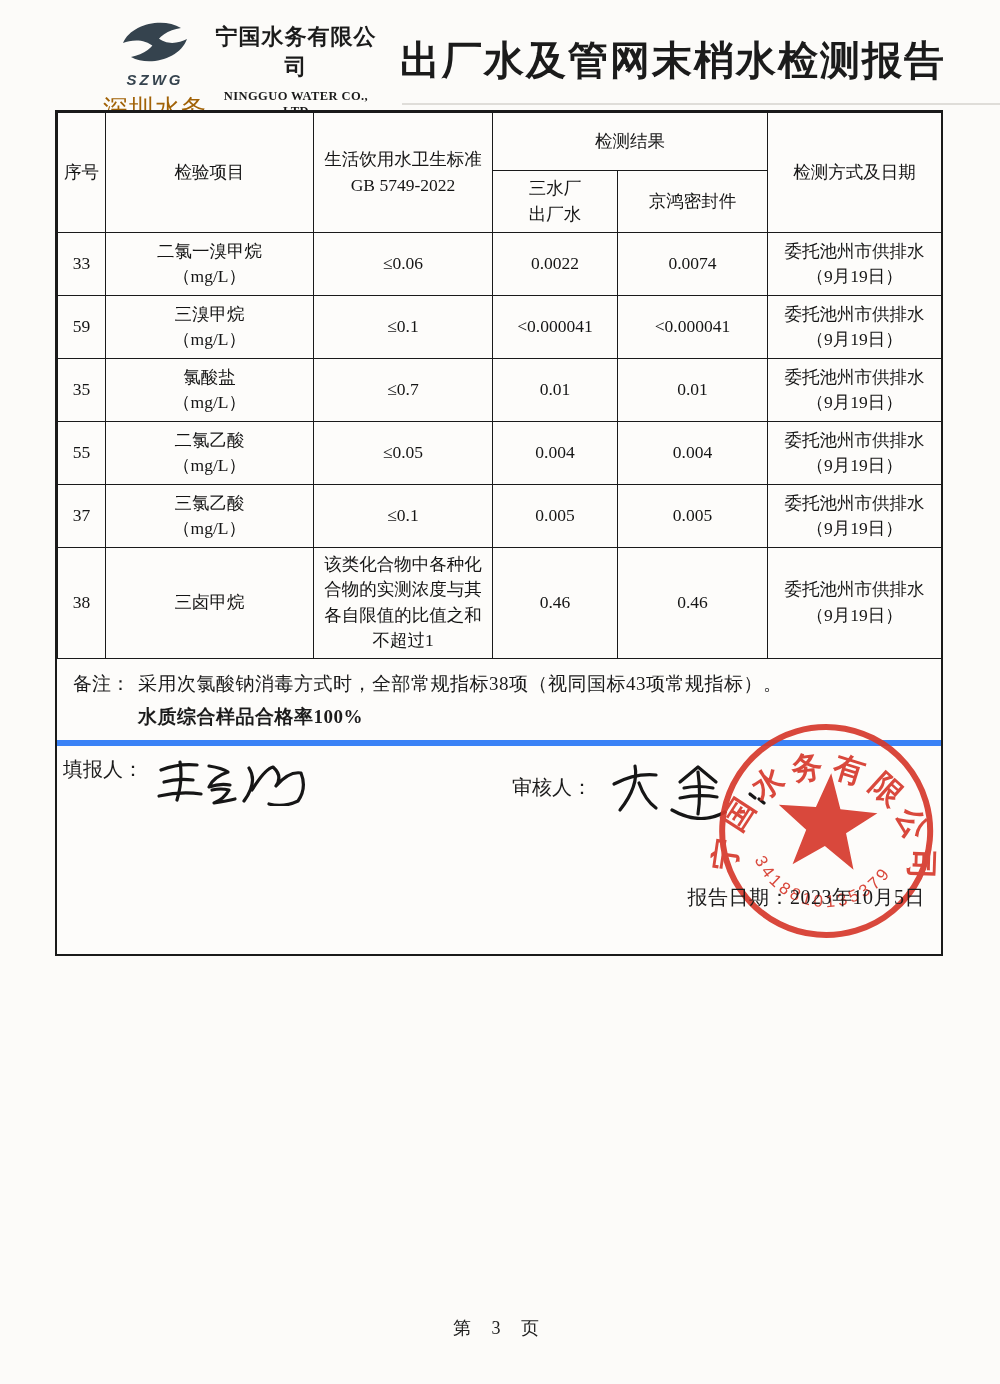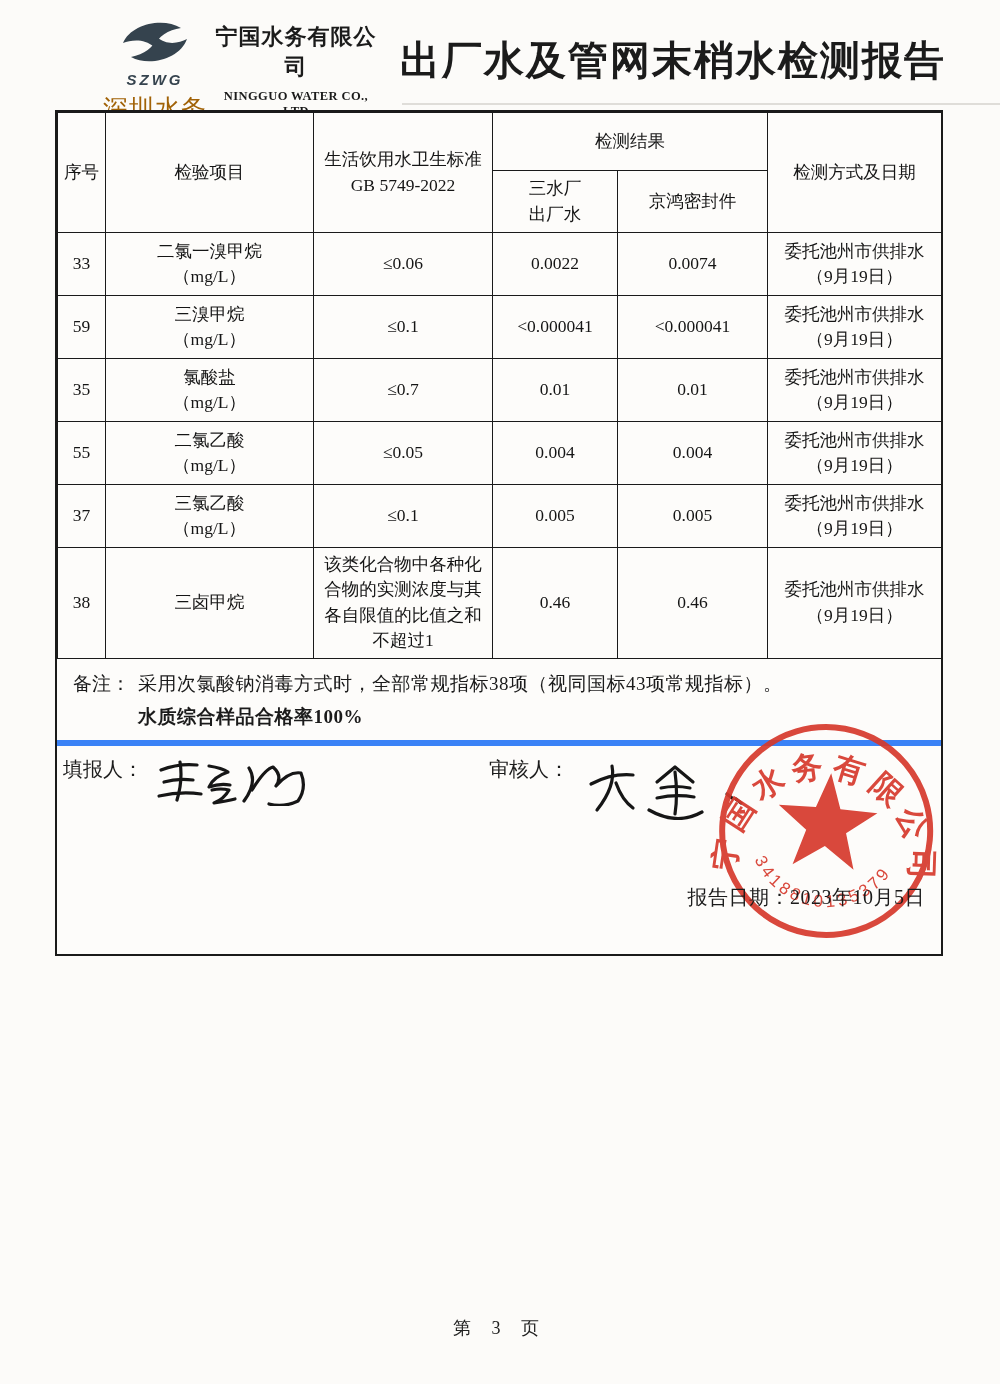--- a/index.html
+++ b/index.html
@@ -47,21 +47,21 @@
   
   .remark { display: flex; padding: 12px 10px 10px 16px; min-height: 76px; font-size: 19px; }
   .remark-label { white-space: nowrap; }
   .remark-lines { margin-left: 8px; }
   .remark-line1 { letter-spacing: .5px; }
   .remark-line2 { margin-top: 7px; font-weight: bold; letter-spacing: .5px; }
 
   
   .signoff { position: relative; border-top: 6px solid #3b82f6; height: 214px; font-size: 20px; }
   .filler { position: absolute; left: 6px; top: 10px; display: flex; align-items: flex-start; }
-  .reviewer { position: absolute; left: 432px; top: 10px; display: flex; align-items: flex-start; }
+  .reviewer { position: absolute; left: 455px; top: 10px; display: flex; align-items: center; }
   .sig svg { display: block; margin-top: -6px; margin-left: 10px; }
   .report-date { position: absolute; right: 16px; top: 138px; z-index: 3; font-size: 20px; letter-spacing: .5px; }
 
   .stamp { position: absolute; left: 656px; top: -33px; width: 226px; height: 240px; z-index: 2;
     transform: rotate(5deg); opacity: .92; pointer-events: none; }
 
   
   .page-footer { position: absolute; left: 0; top: 1316px; width: 100%; text-align: center;
     font-size: 18px; letter-spacing: 8px; color: #222; }
 </style>

